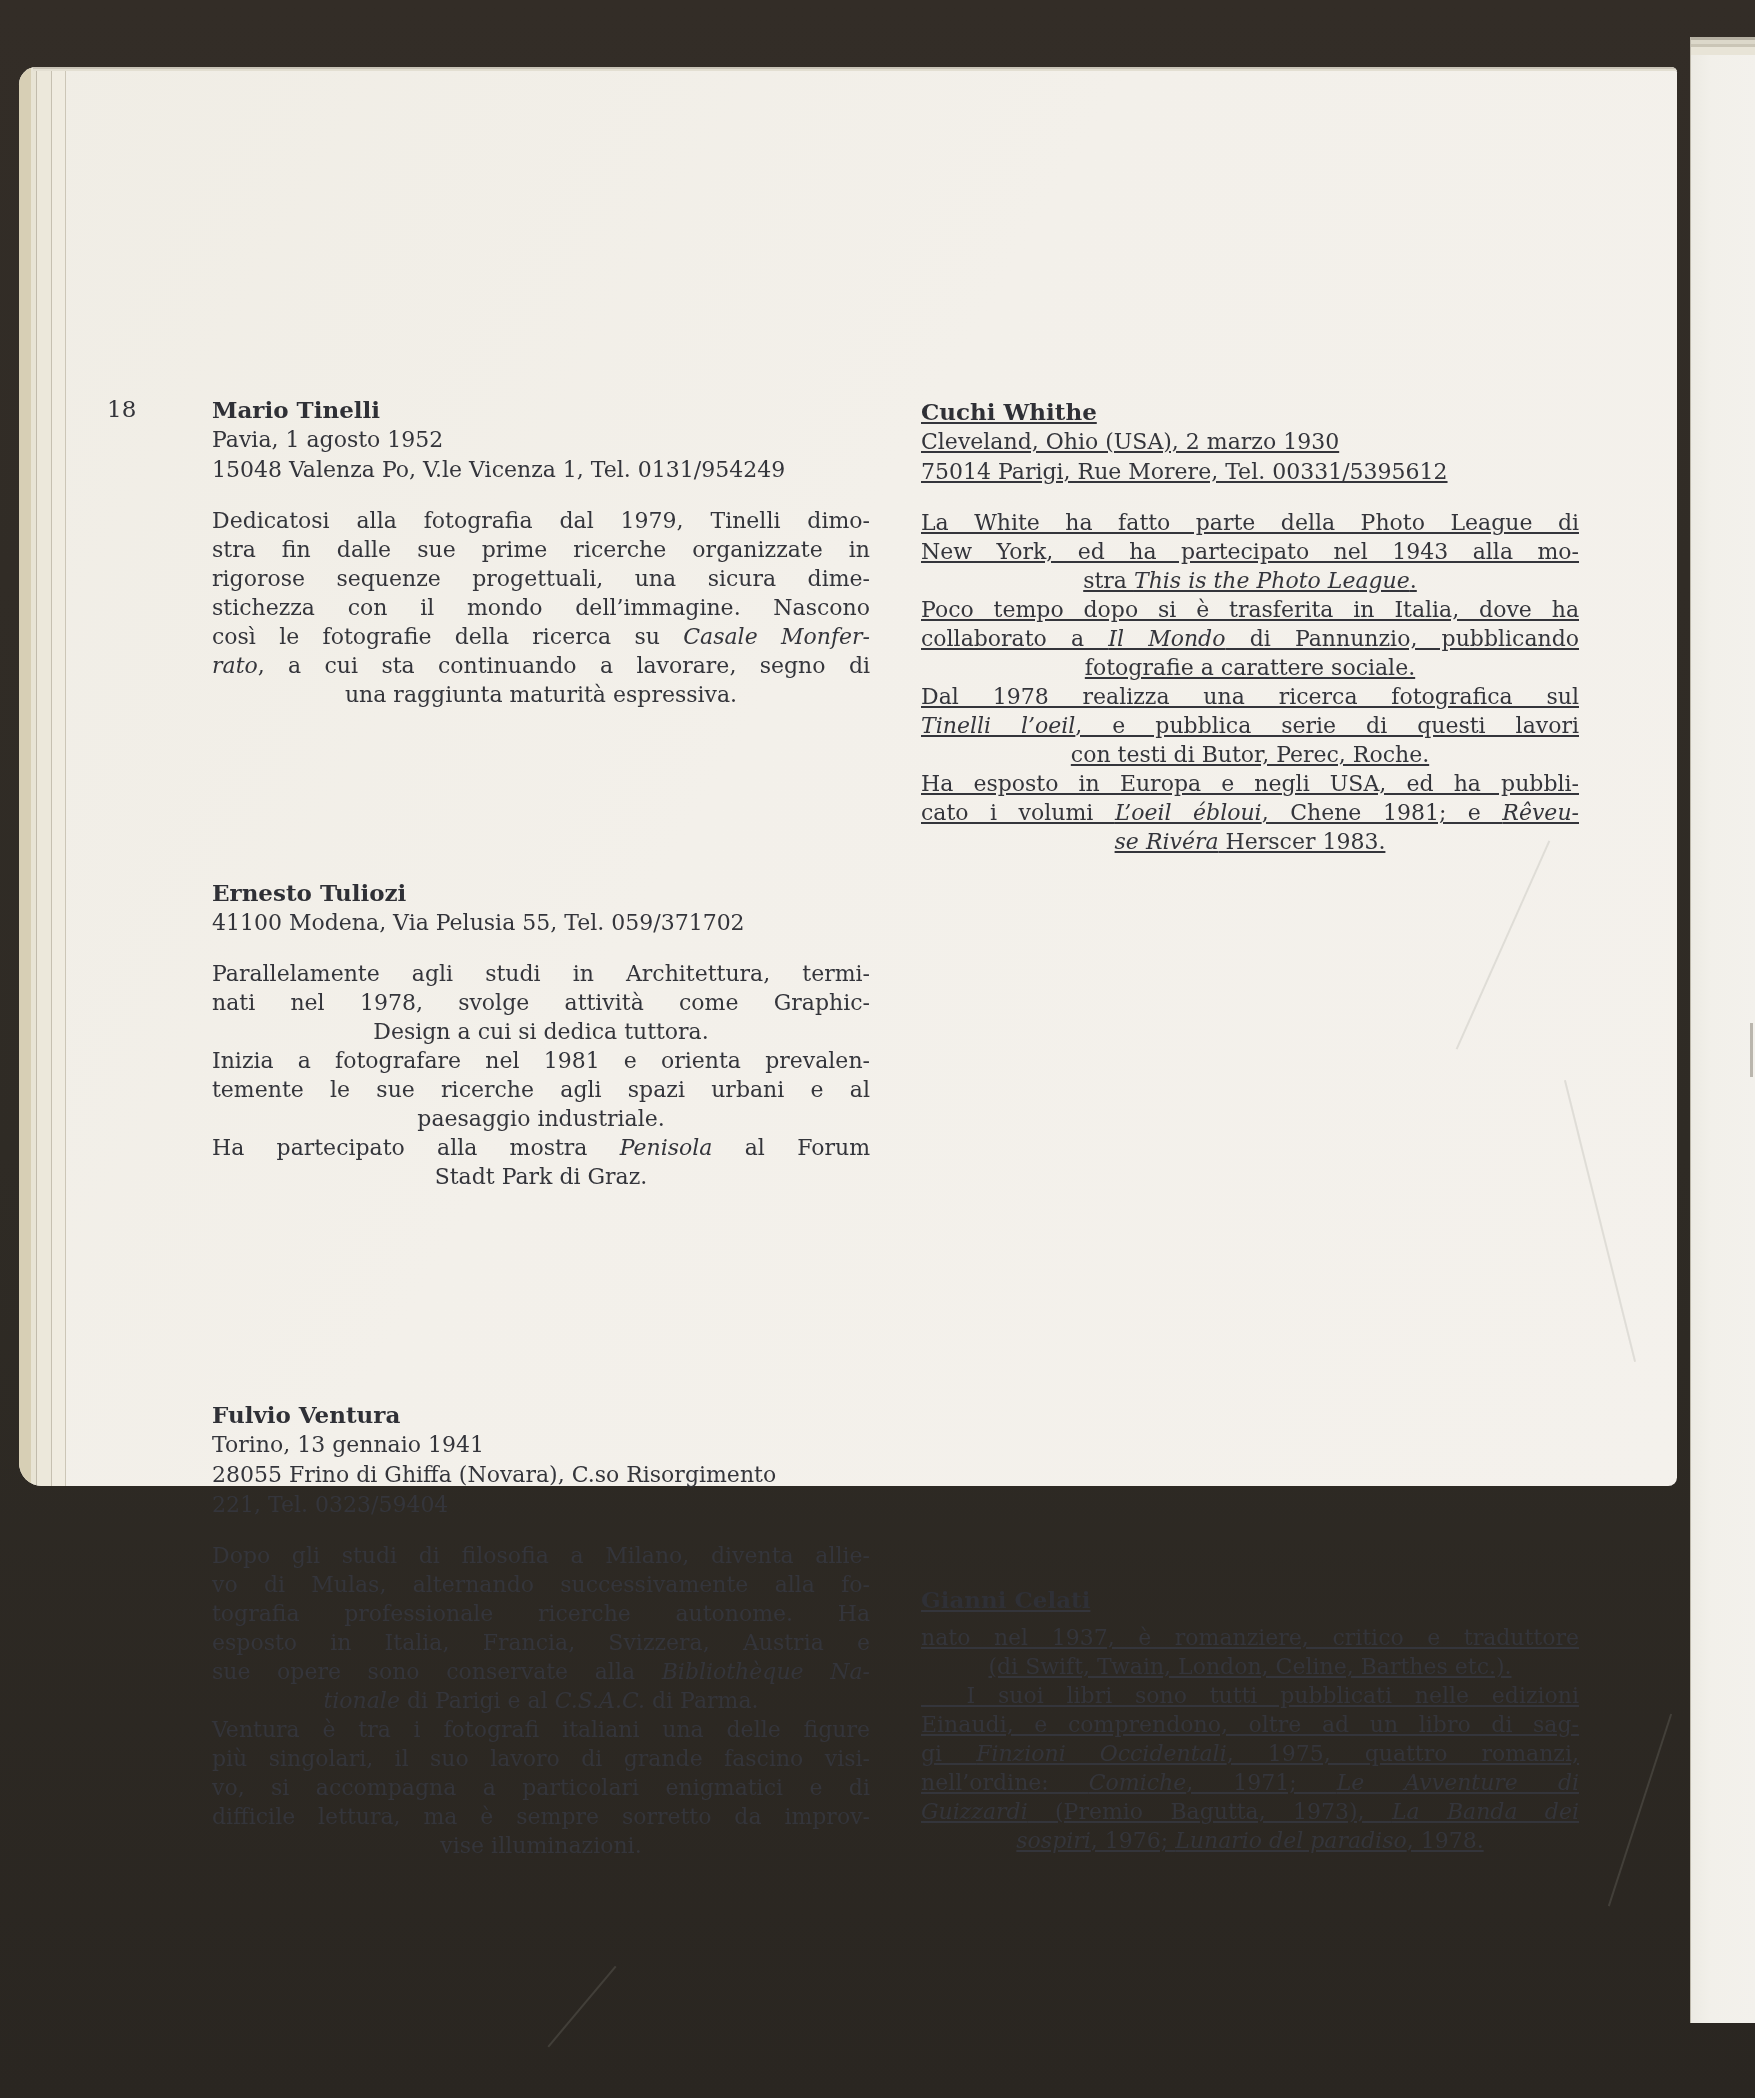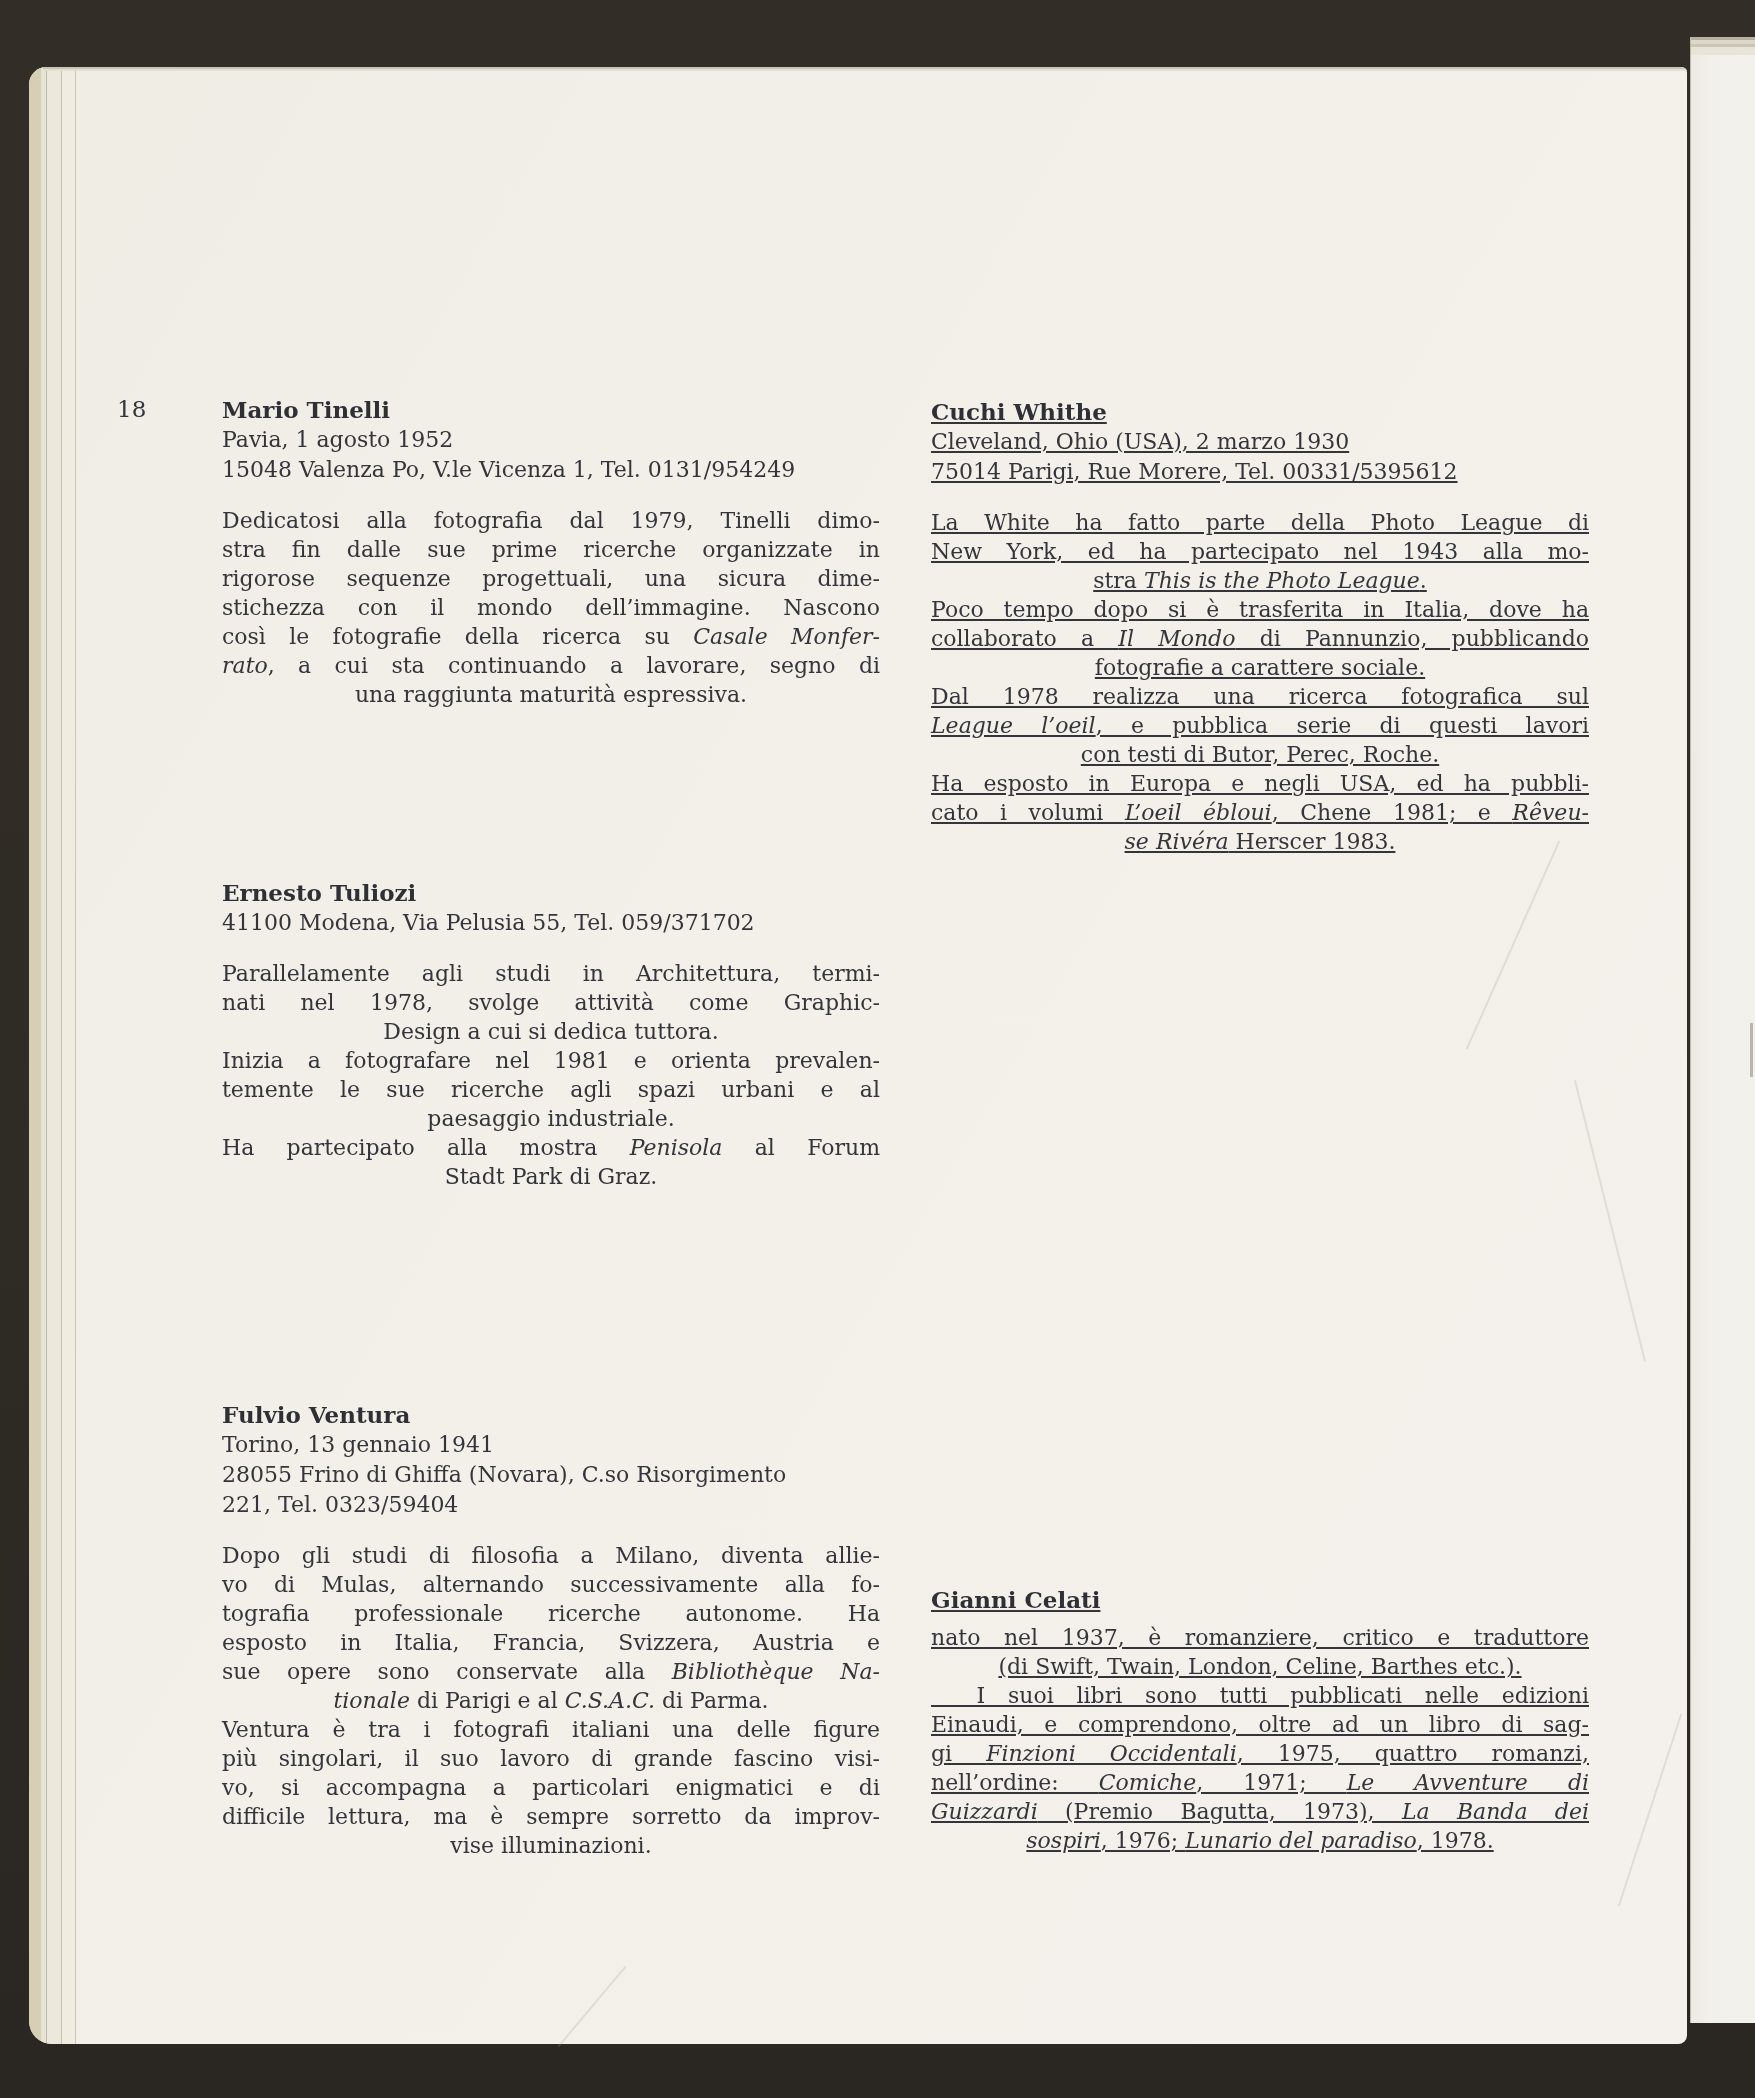--- a/index.html
+++ b/index.html
@@ -10,22 +10,22 @@
   }
   .scene {
     position: relative;
     width: 1756px; height: 2099px;
     overflow: hidden;
     background: linear-gradient(180deg, #332d27 0%, #2f2b25 55%, #2a2621 100%);
   }
   
   .page {
     position: absolute;
-    left: 29px; top: 67px;
-    width: 1658px; height: 1977px;
+    left: 19px; top: 67px;
+    width: 1658px; height: 1419px;
     background: linear-gradient(120deg, #f0ede5 0%, #f3f0ea 45%, #f4f1ec 100%);
     border-radius: 17.6px 5.3px 8.8px 23px;
   }
   
   .page::before {
     content: "";
     position: absolute; left: 0; top: 0; bottom: 0; width: 54px;
     border-radius: 17.6px 0 0 23px;
     background: linear-gradient(90deg,
       #d7cfb5 0px, #d7cfb5 12.3px,
@@ -187,21 +187,21 @@
           <div class="tline">75014 Parigi, Rue Morere, Tel. 00331/5395612</div>
         </div>
       <div class="entry-bio">
           <div class="tline just">La White ha fatto parte della Photo League di</div>
           <div class="tline just">New York, ed ha partecipato nel 1943 alla mo-</div>
           <div class="tline">stra <i>This is the Photo League</i>.</div>
           <div class="tline just">Poco tempo dopo si è trasferita in Italia, dove ha</div>
           <div class="tline just">collaborato a <i>Il Mondo</i> di Pannunzio, pubblicando</div>
           <div class="tline">fotografie a carattere sociale.</div>
           <div class="tline just">Dal 1978 realizza una ricerca fotografica sul</div>
-          <div class="tline just"><i>League l’oeil</i>, e pubblica serie di questi lavori</div>
+          <div class="tline just"><i>Tinelli l’oeil</i>, e pubblica serie di questi lavori</div>
           <div class="tline">con testi di Butor, Perec, Roche.</div>
           <div class="tline just">Ha esposto in Europa e negli USA, ed ha pubbli-</div>
           <div class="tline just">cato i volumi <i>L’oeil ébloui</i>, Chene 1981; e <i>Rêveu-</i></div>
           <div class="tline"><i>se Rivéra</i> Herscer 1983.</div>
         </div>
     </section>
 
     <section class="entry col-right e-celati no-gap">
       <h2 class="entry-name">Gianni Celati</h2>
       <div class="entry-bio">

